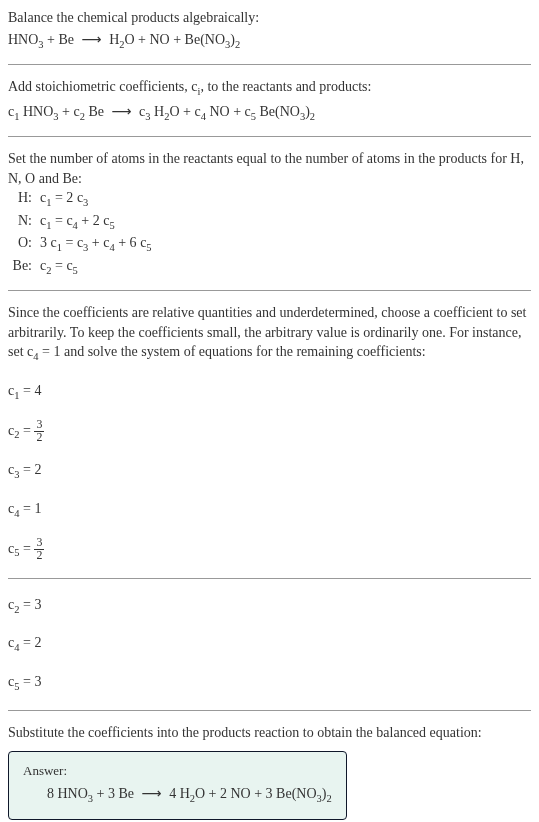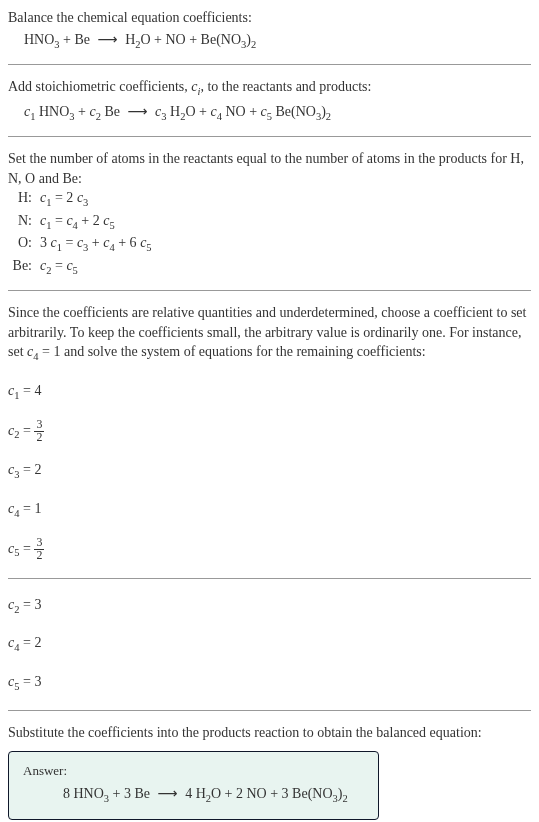--- a/index.html
+++ b/index.html
@@ -19,28 +19,27 @@
     .section {
       margin-bottom: 4px;
     }
     hr {
       border: none;
       border-top: 1px solid #999;
       margin: 12px 0;
     }
     .equation {
       font-family: Georgia, serif;
-      margin: 2px 16px;
+      margin: 2px 0;
     }
     sub {
       font-size: 0.75em;
       vertical-align: sub;
     }
     .italic {
-      font-style: italic;
     }
     .arrow {
       margin: 0 4px;
     }
     .atom-table {
       display: table;
       margin-left: 4px;
     }
     .atom-row {
       display: table-row;
@@ -90,21 +89,21 @@
     }
     .answer-eq {
       padding-left: 24px;
       text-align: center;
     }
   </style>
 </head>
 <body>
 
 <div class="section">
-  <div>Balance the chemical equation coefficients:</div>
+  <div>Balance the chemical products algebraically:</div>
   <div class="equation">HNO<sub>3</sub> + Be <span class="arrow">⟶</span> H<sub>2</sub>O + NO + Be(NO<sub>3</sub>)<sub>2</sub></div>
 </div>
 
 <hr>
 
 <div class="section">
   <div>Add stoichiometric coefficients, <span class="italic">c<sub>i</sub></span>, to the reactants and products:</div>
   <div class="equation"><span class="italic">c</span><sub>1</sub> HNO<sub>3</sub> + <span class="italic">c</span><sub>2</sub> Be <span class="arrow">⟶</span> <span class="italic">c</span><sub>3</sub> H<sub>2</sub>O + <span class="italic">c</span><sub>4</sub> NO + <span class="italic">c</span><sub>5</sub> Be(NO<sub>3</sub>)<sub>2</sub></div>
 </div>
 

